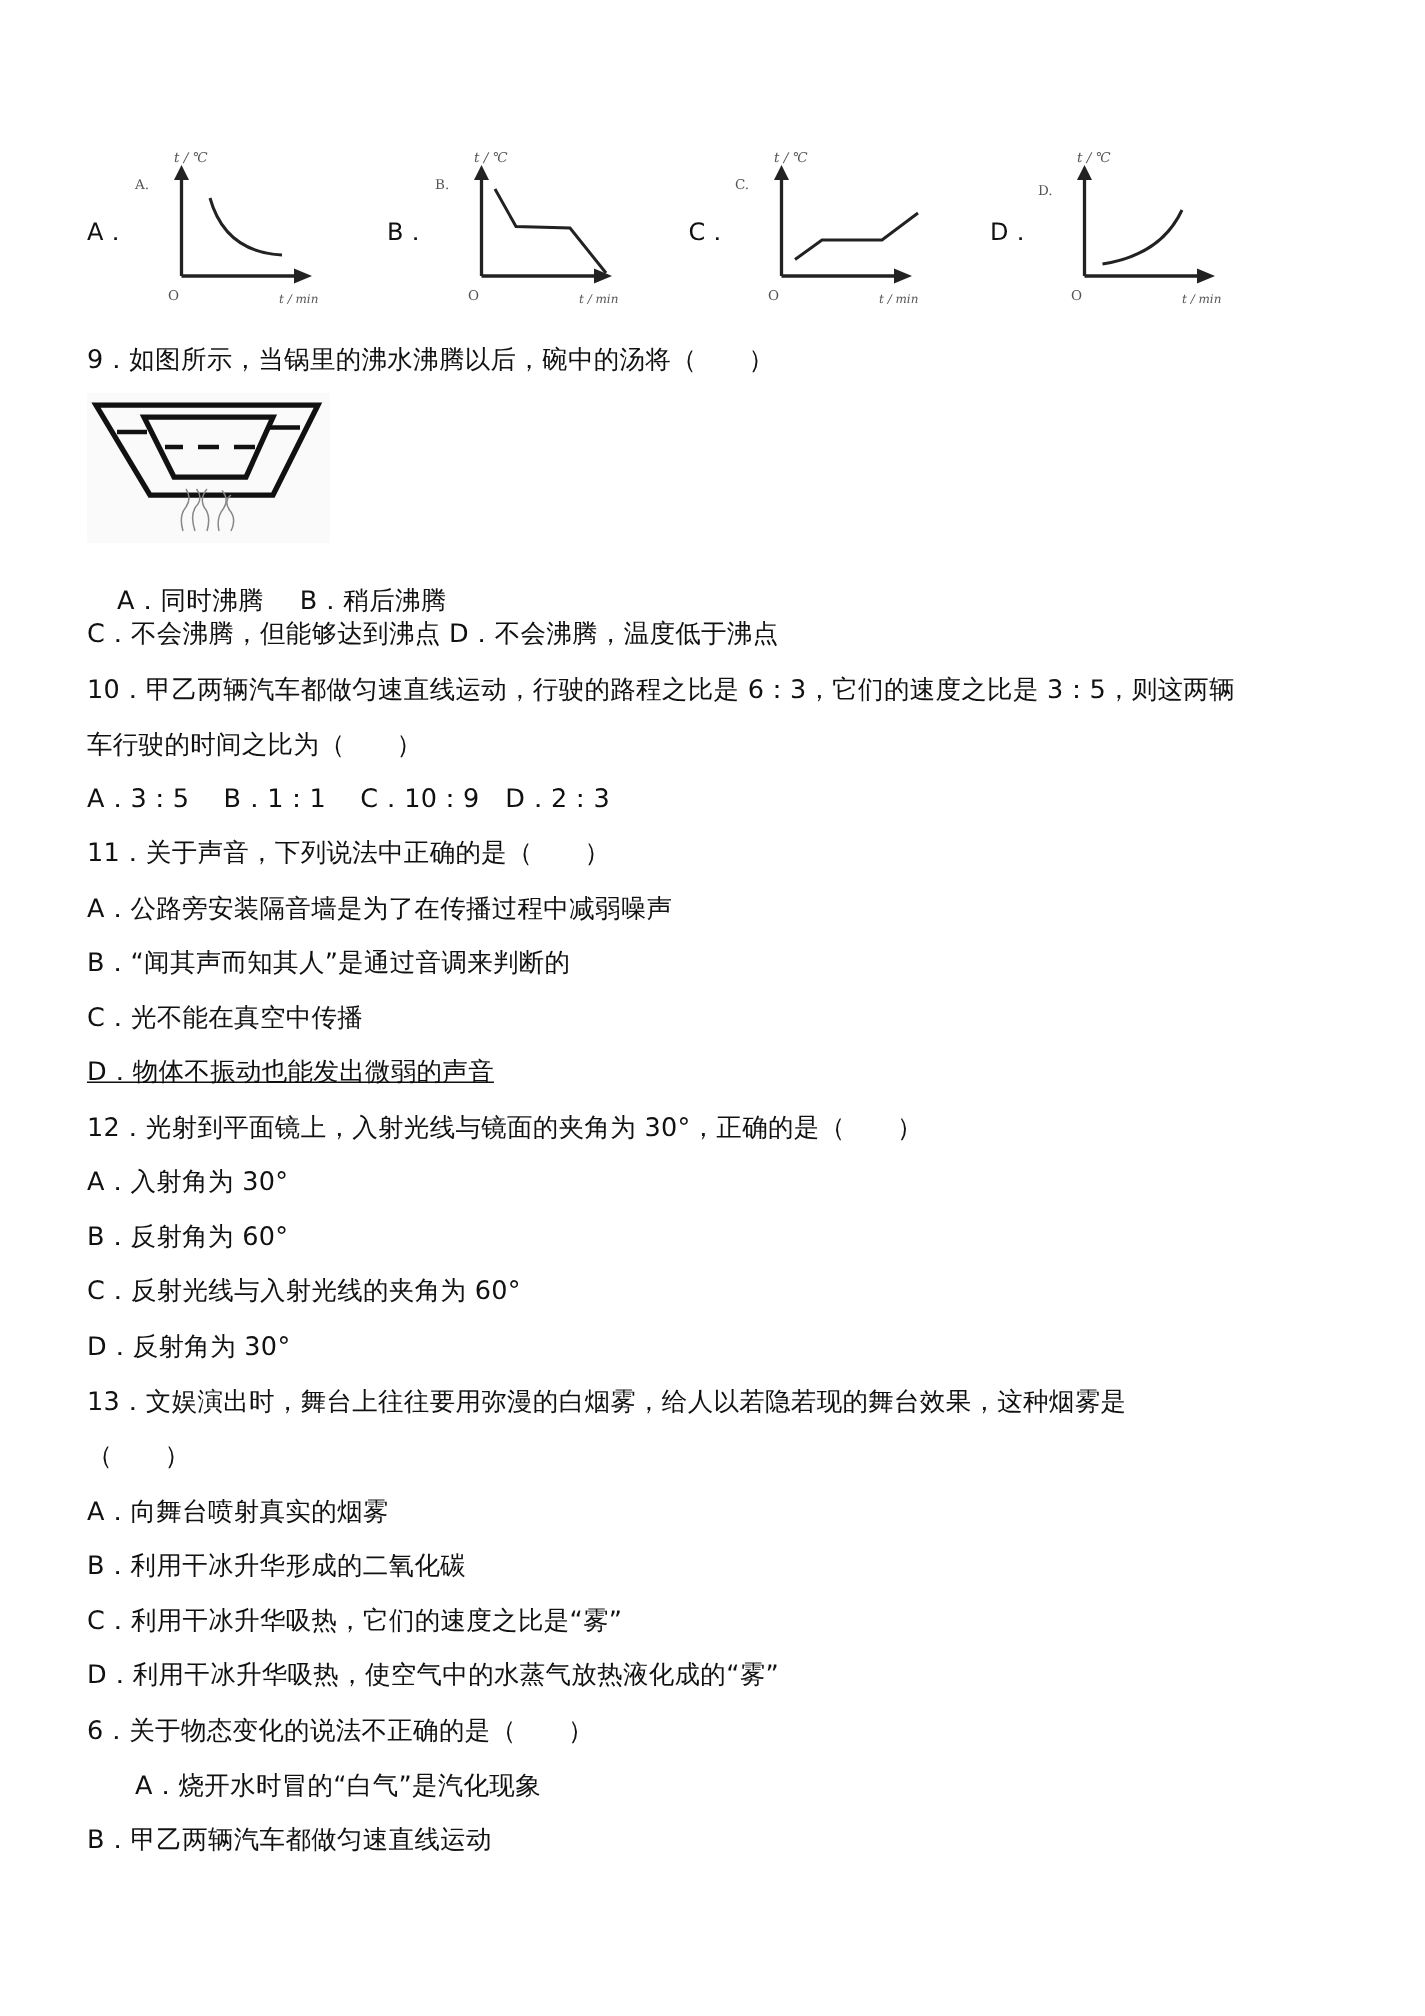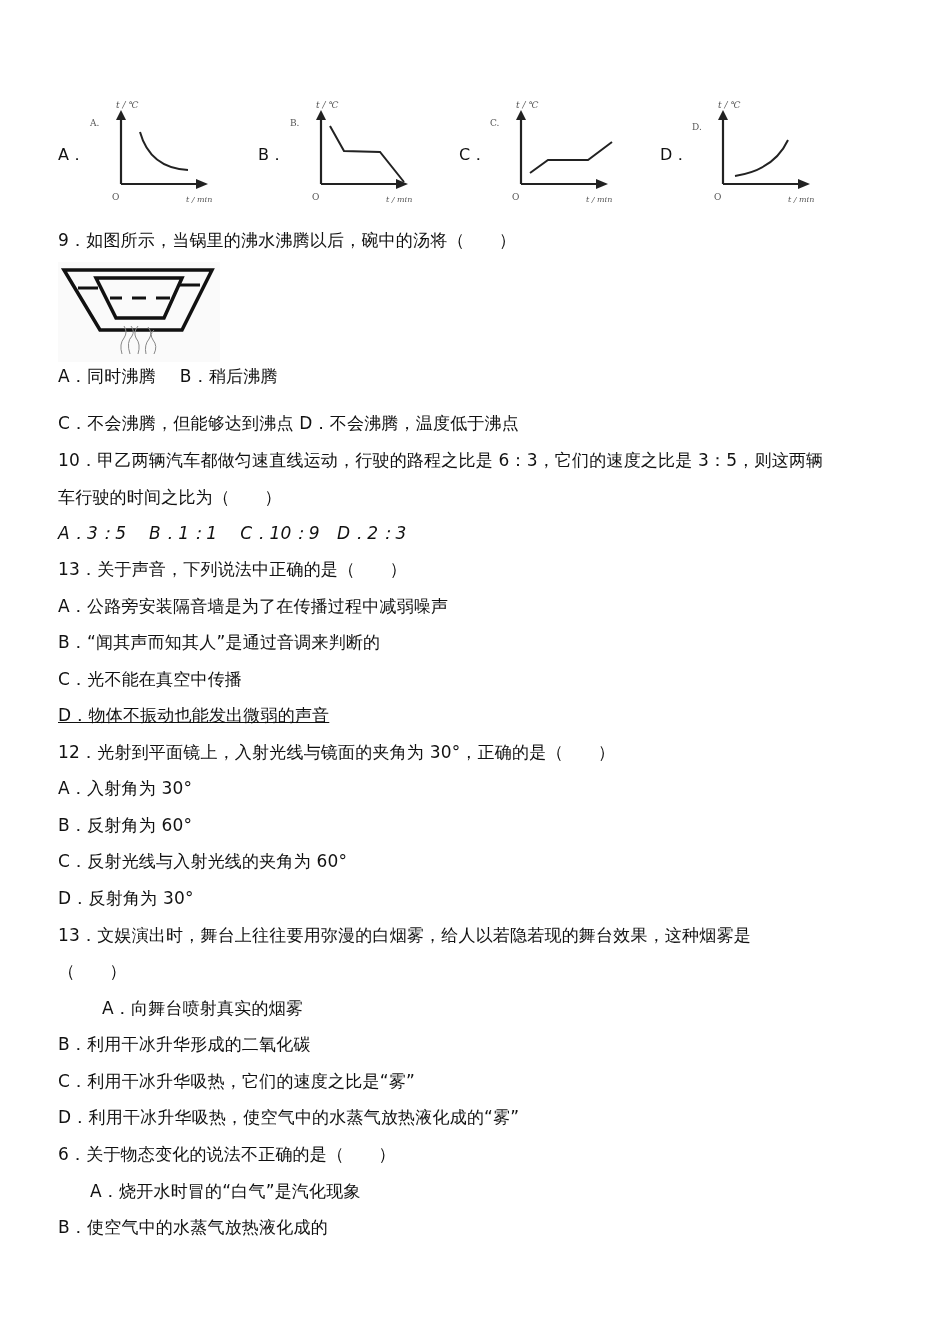--- a/index.html
+++ b/index.html
@@ -93,43 +93,43 @@
     <line x1="74" y1="36" x2="88" y2="36" stroke="#111" stroke-width="3"></line>
     <line x1="98" y1="36" x2="112" y2="36" stroke="#111" stroke-width="3"></line>
 
     <path d="M64 92 q-3 -10 2 -16 q4 -6 0 -12" fill="none" stroke="#888" stroke-width="1"></path>
     <path d="M72 92 q-4 -12 2 -18 q3 -5 -1 -10" fill="none" stroke="#888" stroke-width="1"></path>
     <path d="M80 92 q3 -10 -2 -16 q-3 -6 2 -12" fill="none" stroke="#888" stroke-width="1"></path>
     <path d="M88 92 q-2 -9 3 -15 q4 -6 -1 -12" fill="none" stroke="#888" stroke-width="1"></path>
     <path d="M96 92 q4 -8 -1 -14 q-4 -6 1 -10" fill="none" stroke="#888" stroke-width="1"></path>
   </svg>
 </div>
-<div class="line" style="top:365px;">
+<div class="line" style="top:390px;margin-left:20px;">
   <span>A．同时沸腾</span><span class="gap"></span><span>B．稍后沸腾</span>
 </div>
 <div class="line" style="top:412px;">C．不会沸腾，但能够达到沸点 D．不会沸腾，温度低于沸点</div>
 
 <div class="line" style="top:449px;">10．甲乙两辆汽车都做匀速直线运动，行驶的路程之比是 6：3，它们的速度之比是 3：5，则这两辆</div>
 <div class="line" style="top:486px;">车行驶的时间之比为（　　）</div>
-<div class="line" style="top:522px;font-style:italic;">A．3：5　 B．1：1　 C．10：9　D．2：3</div>
+<div class="line" style="top:522px;">A．3：5　 B．1：1　 C．10：9　D．2：3</div>
 
-<div class="line" style="top:558px;">13．关于声音，下列说法中正确的是（　　）</div>
+<div class="line" style="top:558px;">11．关于声音，下列说法中正确的是（　　）</div>
 <div class="line" style="top:595px;">A．公路旁安装隔音墙是为了在传播过程中减弱噪声</div>
 <div class="line" style="top:631px;">B．“闻其声而知其人”是通过音调来判断的</div>
 <div class="line" style="top:668px;">C．光不能在真空中传播</div>
 <div class="line" style="top:704px;text-decoration:underline;">D．物体不振动也能发出微弱的声音</div>
 
 <div class="line" style="top:741px;">12．光射到平面镜上，入射光线与镜面的夹角为 30°，正确的是（　　）</div>
 <div class="line" style="top:777px;">A．入射角为 30°</div>
 <div class="line" style="top:814px;">B．反射角为 60°</div>
 <div class="line" style="top:850px;">C．反射光线与入射光线的夹角为 60°</div>
 <div class="line" style="top:887px;">D．反射角为 30°</div>
 
 <div class="line" style="top:924px;">13．文娱演出时，舞台上往往要用弥漫的白烟雾，给人以若隐若现的舞台效果，这种烟雾是</div>
 <div class="line" style="top:960px;">（　　）</div>
-<div class="line" style="top:997px;margin-left:44px;">A．向舞台喷射真实的烟雾</div>
+<div class="line" style="top:997px;">A．向舞台喷射真实的烟雾</div>
 <div class="line" style="top:1033px;">B．利用干冰升华形成的二氧化碳</div>
 <div class="line" style="top:1070px;">C．利用干冰升华吸热，它们的速度之比是“雾”</div>
 <div class="line" style="top:1106px;">D．利用干冰升华吸热，使空气中的水蒸气放热液化成的“雾”</div>
 
 <div class="line" style="top:1143px;">6．关于物态变化的说法不正确的是（　　）</div>
 <div class="line" style="top:1180px;margin-left:32px;">A．烧开水时冒的“白气”是汽化现象</div>
-<div class="line" style="top:1216px;">B．使空气中的水蒸气放热液化成的</div>
+<div class="line" style="top:1216px;">B．甲乙两辆汽车都做匀速直线运动</div>
 
 </body></html>

